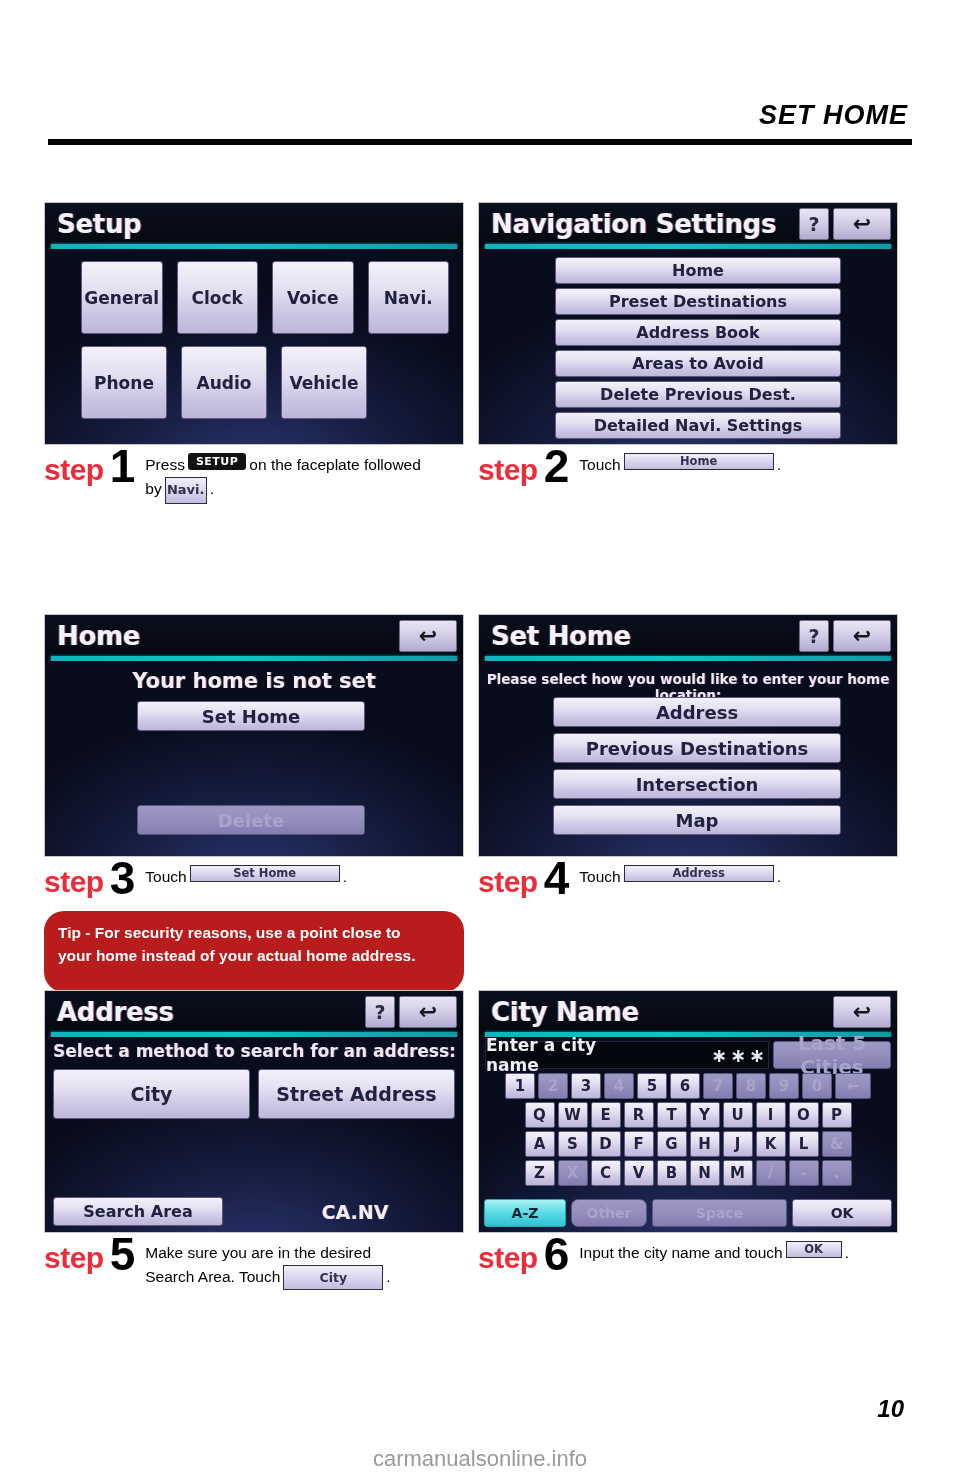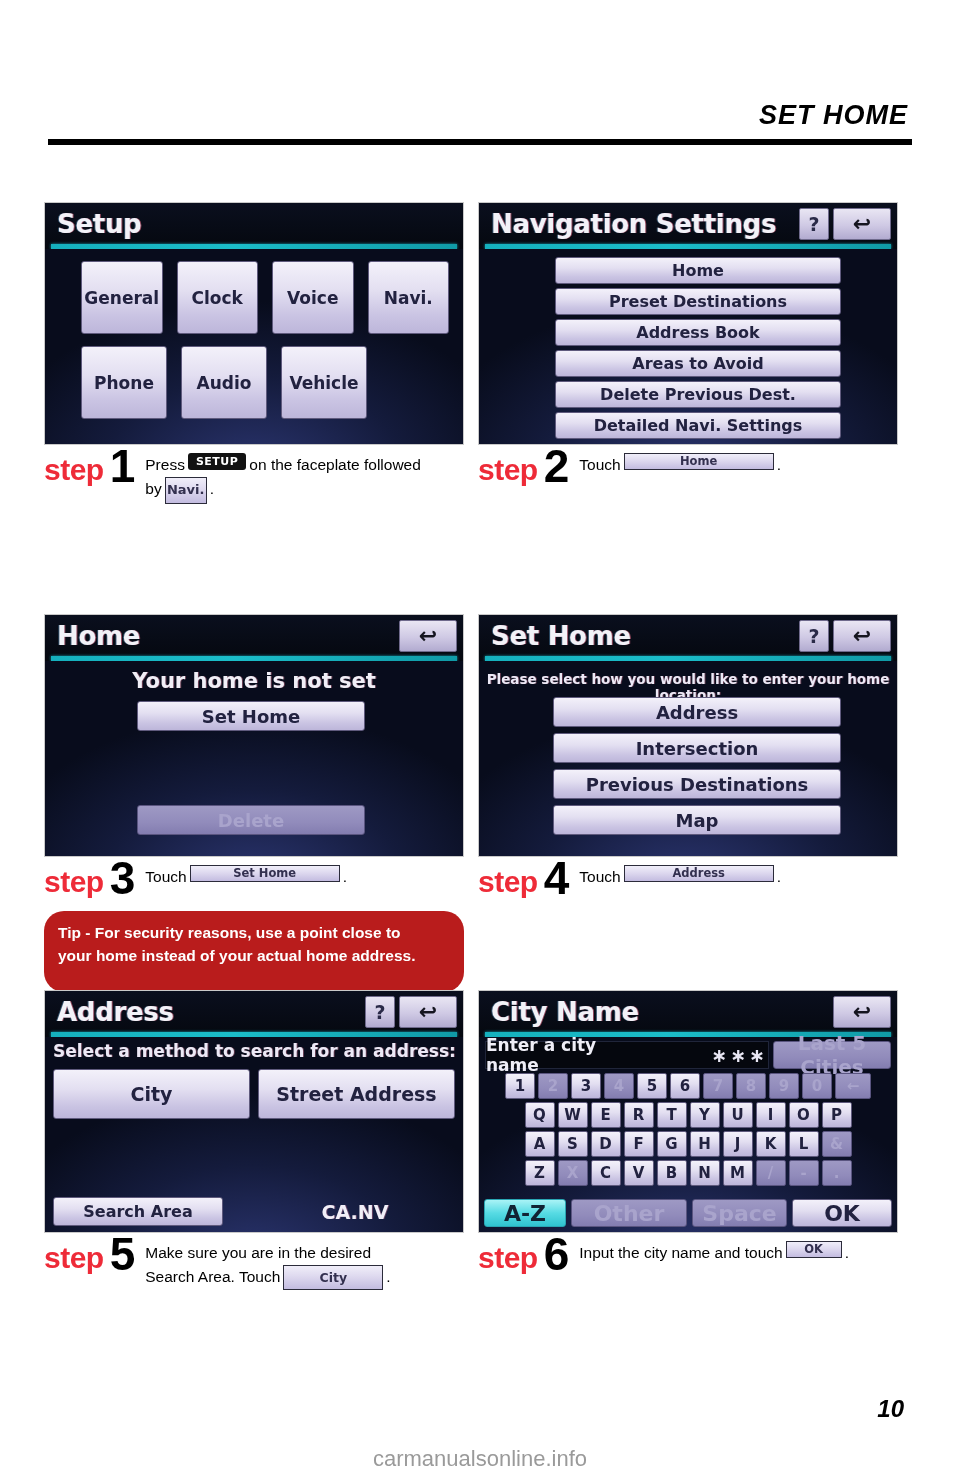--- a/index.html
+++ b/index.html
@@ -155,23 +155,23 @@
   .kb-last5 {
     width: 118px; height: 100%; font-size: 20px;
   }
   .kb-rows { position:absolute; left: 4px; right: 4px; top: 36px; }
   .kb-row { display:flex; justify-content:center; gap: 3px; margin-bottom: 3px; }
   .key {
     width: 30px; height: 26px; font-size: 15px; border-radius: 2px;
   }
   .key.wide { width: 36px; }
   .kb-bottom { position:absolute; left: 5px; right: 5px; bottom: 5px; display:flex; gap: 5px; }
-  .kb-bottom .btn { height: 28px; font-size: 22px; text-align: right; }
+  .kb-bottom .btn { height: 28px; font-size: 14px; text-align: right; }
   .kb-az { width: 82px; background: linear-gradient(180deg,#a9f3f6 0%, #57dbe4 50%, #2fc3cf 100%); color:#123; border-color:#2aa6b3; }
-  .kb-other { width: 116px; }
+  .kb-other { width: 76px; border-radius: 7px; }
   .kb-space { flex: 1; }
   .kb-ok { width: 100px; }
 
   
   .step-block { position: relative; margin-top: 10px; }
   .step-row { display: flex; align-items: flex-start; }
   .step-word {
     color: #ee2b38; font-size: 30px; font-weight: bold;
     font-family: "Liberation Sans", sans-serif;
     line-height: 1; letter-spacing: -0.5px;
@@ -377,22 +377,22 @@
         <div class="hdr-btn back">
           <span class="back-glyph">↩</span>
         </div>
       </div>
       <div class="teal-rule"></div>
     </div>
     <div class="screen-body">
       <div class="sh-note">Please select how you would like to enter your home location:</div>
       <div class="sh-list">
         <div class="btn sh-btn">Address</div>
+        <div class="btn sh-btn">Previous Destinations</div>
         <div class="btn sh-btn">Intersection</div>
-        <div class="btn sh-btn">Previous Destinations</div>
         <div class="btn sh-btn">Map</div>
       </div>
     </div>
   </div>
 
   <div class="step-block">
     <div class="step-row">
       <div class="step-word">step</div>
       <div class="step-num">4</div>
       <div class="step-text">

